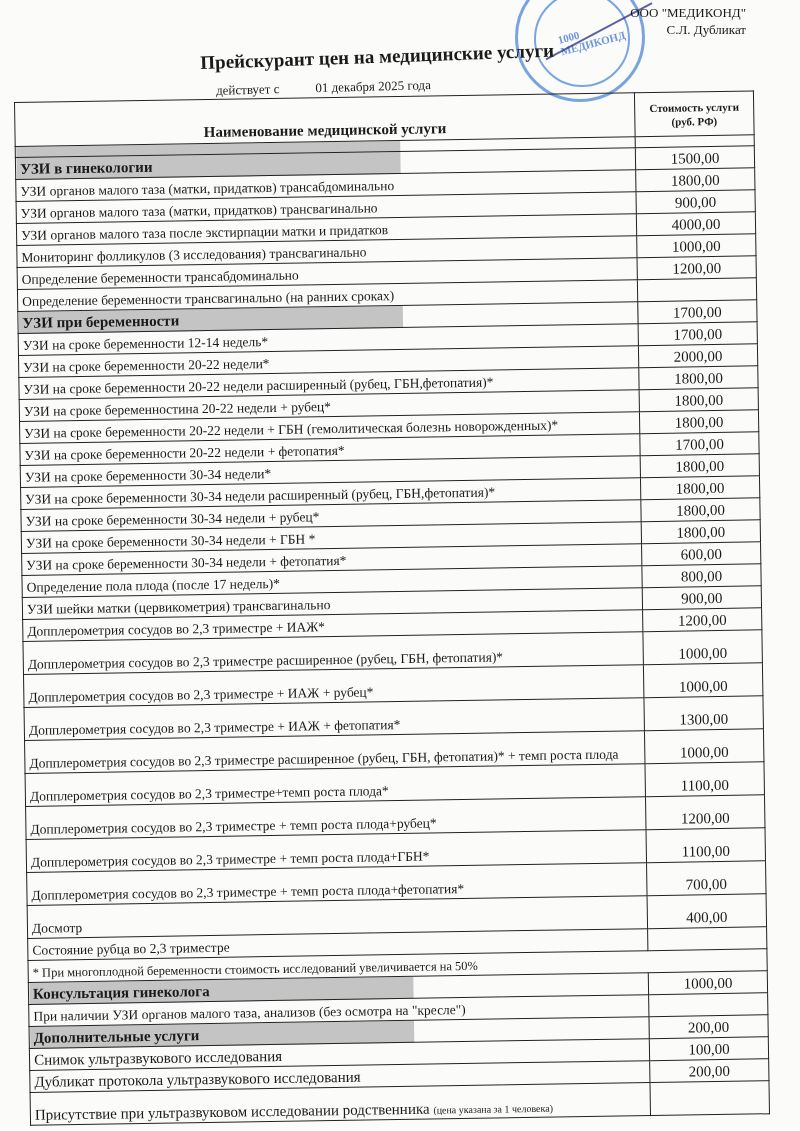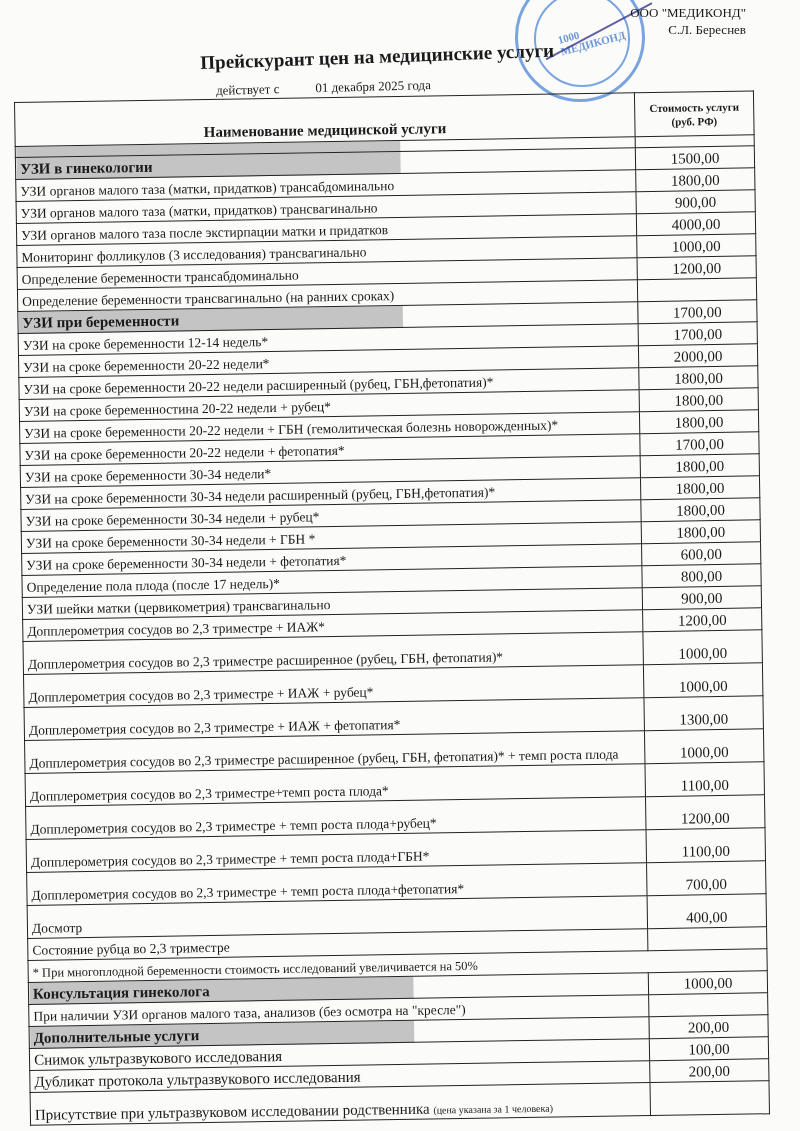--- a/index.html
+++ b/index.html
@@ -44,21 +44,21 @@
 </head>
 <body>
 
 <div class="stamp">
   <span class="stamp-text">1000 МЕДИКОНД</span>
 </div>
 <div class="signature"></div>
 
 <div class="header-right">
   <div>ООО "МЕДИКОНД"</div>
-  <div>С.Л. Береснев</div>
+  <div>С.Л. Дубликат</div>
 </div>
 
 <div class="title">Прейскурант цен на медицинские услуги</div>
 <div class="subtitle">
   <span>действует с</span><span class="gap"></span><span>01 декабря   2025 года</span>
 </div>
 
 <div class="table-wrap">
 <table>
   <thead>

